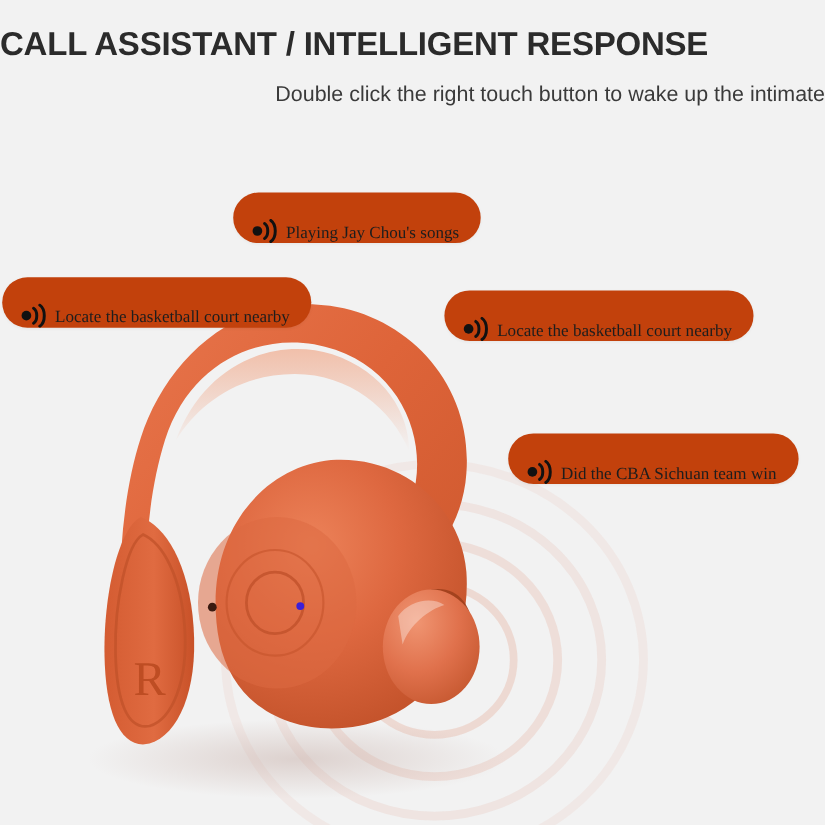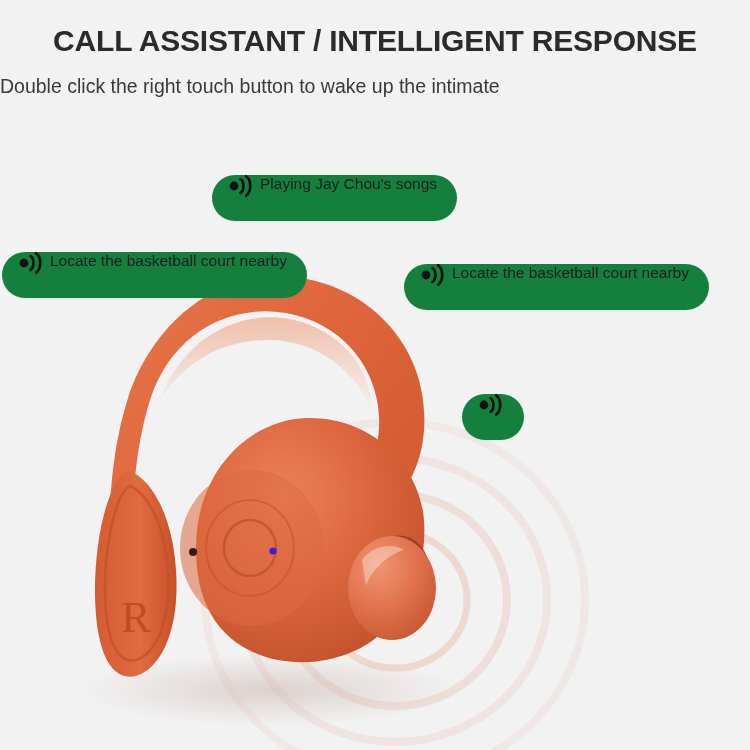--- a/index.html
+++ b/index.html
@@ -15,50 +15,51 @@
     overflow: hidden;
     font-family: "Liberation Sans", sans-serif;
   }
 
   
   #title {
     position: absolute;
     left: 0;
     top: 24px;
     width: 750px;
-    text-align: center;
+    text-align: left;
     font-size: 30px;
     font-weight: bold;
     letter-spacing: -0.2px;
     color: #2b2b2b;
     white-space: nowrap;
   }
   #subtitle {
     position: absolute;
     left: 0;
     top: 72px;
     width: 750px;
-    text-align: left;
+    text-align: right;
     font-size: 19.5px;
     line-height: 29px;
     color: #3a3a3a;
   }
   #subtitle .line { display: block; }
 
   
   .bubble {
     position: absolute;
     display: flex;
-    align-items: flex-start;
-    background: #15803d;
+    align-items: flex-end;
+    background: #c2410c;
     border-radius: 999px;
     box-shadow: 0 1px 3px rgba(0,0,0,0.05);
     box-sizing: border-box;
     height: 46px;
     padding: 0 20px 0 16px;
+    font-family: Liberation Serif, serif;
   }
   .bubble .label {
     font-size: 15.5px;
     color: #1d1d1d;
     white-space: nowrap;
     margin-left: 6px;
   }
   .voice-icon {
     flex: 0 0 auto;
     width: 26px;
@@ -202,15 +203,16 @@
     </svg>
     <span class="label">Locate the basketball court nearby</span>
   </div>
 
   <div class="bubble" id="bubble-4">
     <svg class="voice-icon" viewBox="0 0 26 22">
       <circle cx="6" cy="11" r="4.4" fill="#111111"></circle>
       <path d="M12.5 4.2 C 16.4 6.6, 16.4 15.4, 12.5 17.8" stroke="#111111" stroke-width="2.7" fill="none" stroke-linecap="round"></path>
       <path d="M18.2 1.4 C 23.6 5.2, 23.6 16.8, 18.2 20.6" stroke="#111111" stroke-width="2.7" fill="none" stroke-linecap="round"></path>
     </svg>
+    <span class="label">Did the CBA Sichuan team win</span>
   </div>
 
 </div>
 
 </body></html>

